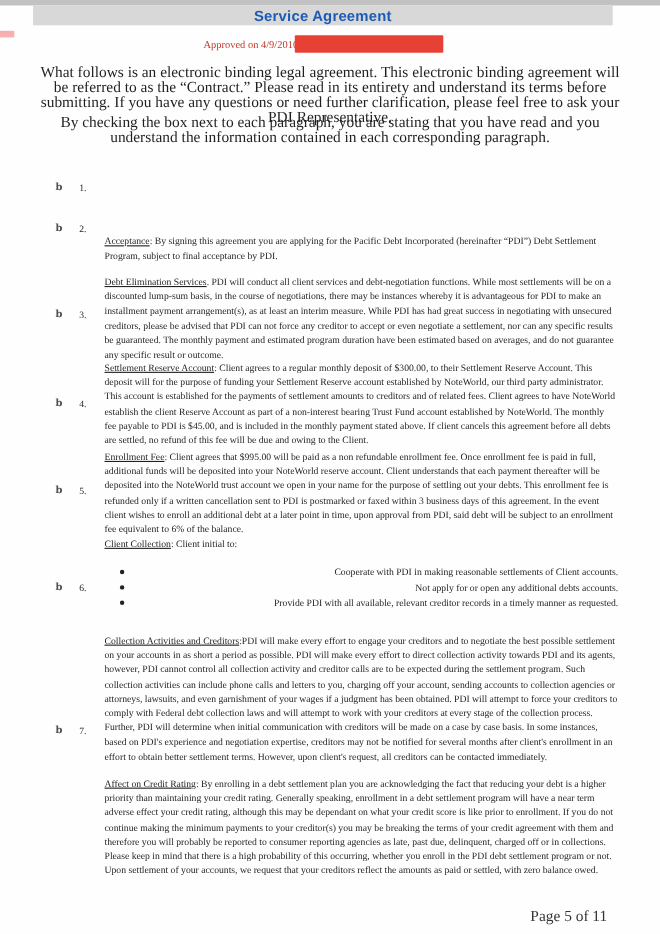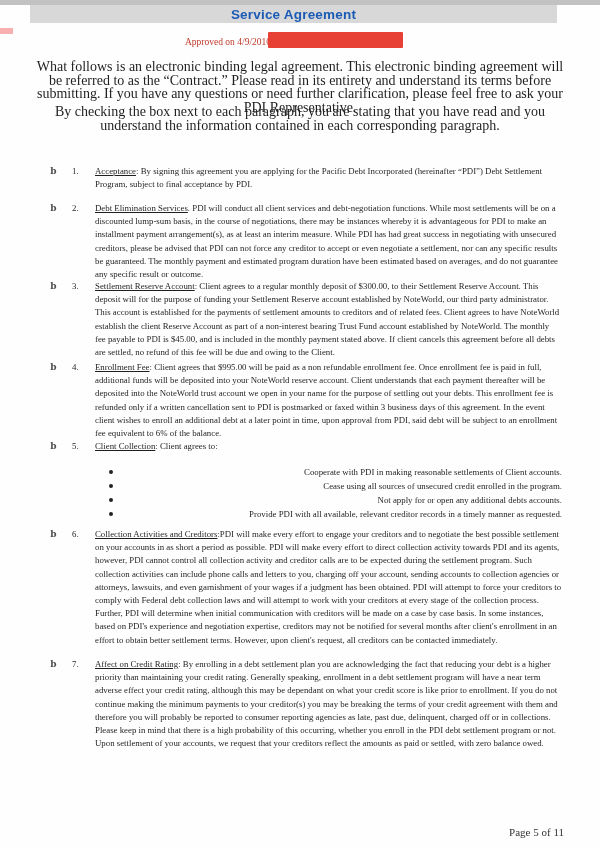--- a/index.html
+++ b/index.html
@@ -27,29 +27,29 @@
   }
   .intro{top:60px;}
   .instruction{top:105px;}
   .item{position:absolute;left:0;width:600px;}
   .cb{
     position:absolute;left:49px;top:1px;width:9px;height:11px;
     font-family:"DejaVu Serif", serif;font-weight:bold;font-size:9px;color:#4f4f4f;
     line-height:11px;text-align:center;cursor:pointer;
   }
   .num{position:absolute;left:72px;top:0;width:18px;font-size:8.8px;line-height:13.2px;}
-  .txt{margin-left:95px;width:467px;font-size:8.8px;line-height:13.2px;text-align:left;}
+  .txt{margin-left:95px;width:467px;font-size:8.8px;line-height:13.2px;text-align:left;margin-top:48px;}
   .hd{text-decoration:underline;}
   .bullets{margin:12px 0 0 0;padding:0;list-style:none;}
   .bullets li{position:relative;padding-left:25px;line-height:14px;text-align:right;}
   .bullets li::before{
     content:"";position:absolute;left:14px;top:5px;width:4px;height:4px;border-radius:50%;background:#222;
   }
   .footer{
-    position:absolute;right:36px;top:826px;font-size:11px;color:#333;padding-left:35px;
+    position:absolute;right:48px;top:826px;font-size:14px;color:#333;padding-left:35px;
   }
   .i1{top:165px;} .i2{top:202px;} .i3{top:280px;} .i4{top:361px;}
   .i5{top:440px;} .i6{top:528px;} .i7{top:658px;}
 </style>
 </head>
 <body>
 
 <div class="top-strip"></div>
 
 <div class="title-bar">
@@ -88,24 +88,23 @@
 <div class="item i4">
   <span class="cb">b</span>
   <span class="num">4.</span>
   <div class="txt"><span class="hd">Enrollment Fee</span><span>: Client agrees that $995.00 will be paid as a non refundable enrollment fee. Once enrollment fee is paid in full, additional funds will be deposited into your NoteWorld reserve account. Client understands that each payment thereafter will be deposited into the NoteWorld trust account we open in your name for the purpose of settling out your debts. This enrollment fee is refunded only if a written cancellation sent to PDI is postmarked or faxed within 3 business days of this agreement. In the event client wishes to enroll an additional debt at a later point in time, upon approval from PDI, said debt will be subject to an enrollment fee equivalent to 6% of the balance.</span></div>
 </div>
 
 <div class="item i5">
   <span class="cb">b</span>
   <span class="num">5.</span>
   <div class="txt">
-    <span class="hd">Client Collection</span><span>: Client agrees to:</span>
+    <span class="hd">Client Collection</span><span>: Client initial to:</span>
     <ul class="bullets">
       <li>Cooperate with PDI in making reasonable settlements of Client accounts.</li>
-      <li>Cease using all sources of unsecured credit enrolled in the program.</li>
       <li>Not apply for or open any additional debts accounts.</li>
       <li>Provide PDI with all available, relevant creditor records in a timely manner as requested.</li>
     </ul>
   </div>
 </div>
 
 <div class="item i6">
   <span class="cb">b</span>
   <span class="num">6.</span>
   <div class="txt"><span class="hd">Collection Activities and Creditors</span><span>:PDI will make every effort to engage your creditors and to negotiate the best possible settlement on your accounts in as short a period as possible. PDI will make every effort to direct collection activity towards PDI and its agents, however, PDI cannot control all collection activity and creditor calls are to be expected during the settlement program. Such collection activities can include phone calls and letters to you, charging off your account, sending accounts to collection agencies or attorneys, lawsuits, and even garnishment of your wages if a judgment has been obtained. PDI will attempt to force your creditors to comply with Federal debt collection laws and will attempt to work with your creditors at every stage of the collection process. Further, PDI will determine when initial communication with creditors will be made on a case by case basis. In some instances, based on PDI's experience and negotiation expertise, creditors may not be notified for several months after client's enrollment in an effort to obtain better settlement terms. However, upon client's request, all creditors can be contacted immediately.</span></div>

